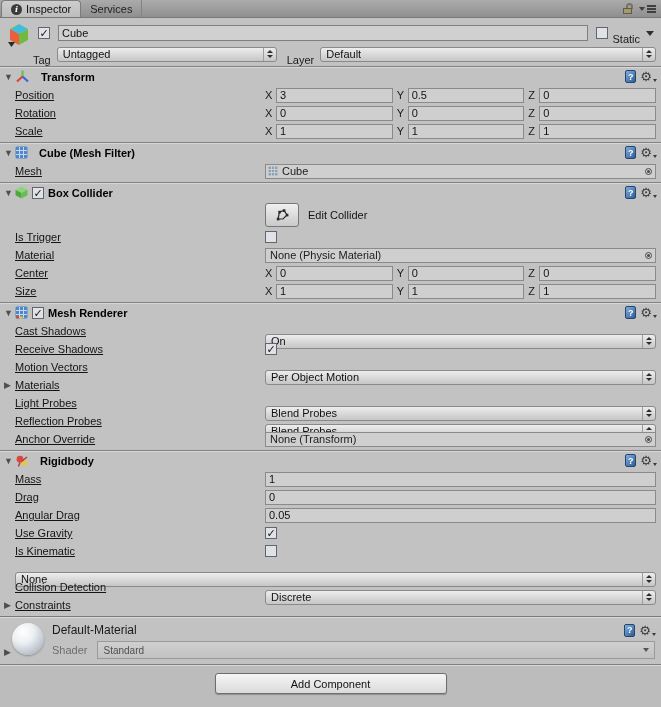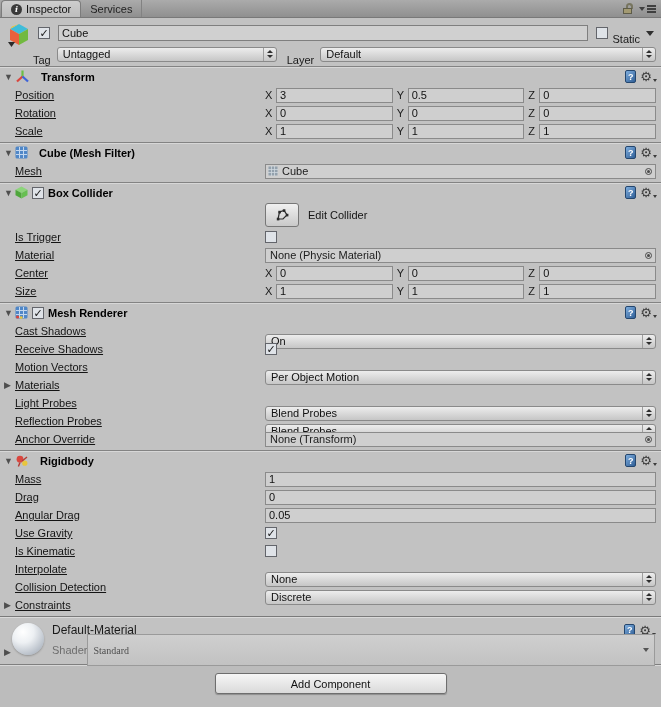--- a/index.html
+++ b/index.html
@@ -127,24 +127,24 @@
   .mat-fold { position:absolute; left:4px; bottom:7px; font-size:9px; color:#4F4F4F; cursor:default; }
   .mat-sphere {
     position:absolute; left:12px; top:6px; width:32px; height:32px; border-radius:50%;
     background: radial-gradient(circle at 34% 28%, #FFFFFF 0%, #EDF0F3 35%, #BCC3CC 72%, #97A0AB 100%);
     box-shadow: 0 1px 2px rgba(0,0,0,0.25);
   }
   .mat-body { margin-left:10px; }
   .mat-title-row { height:18px; display:flex; align-items:center; }
   .mat-title { font-weight:normal; font-size:12px; color:#1A1A1A; }
   .mat-shader-row { height:18px; display:flex; align-items:center; margin-top:2px; }
-  .shader-label { color:#6E6E6E; }
+  .shader-label { color:#6E6E6E; margin-right:10px; }
   .shader-dd {
-    flex:1; height:32px; display:flex; align-items:center; border:1px solid #9A9A9A;
-    background:linear-gradient(#CFCFCF,#C2C2C2); margin-right:1px; cursor:default;font-family:Liberation Serif, serif;
+    flex:1; height:18px; display:flex; align-items:center; border:1px solid #9A9A9A;
+    background:linear-gradient(#CFCFCF,#C2C2C2); margin-right:1px; cursor:default;
   }
   .shader-dd span { flex:1; padding:0 5px; font-size:10px; color:#4F4F4F; }
   .shader-caret { width:0;height:0;border-left:3px solid transparent;border-right:3px solid transparent;border-top:4px solid #555; margin-right:5px; }
 
   
   .footer { flex:1; border-top:1px solid #7F7F7F; box-shadow: inset 0 1px 0 #D8D8D8; background:#BCBCBC; display:flex; justify-content:center; align-items:flex-start; }
   .add-btn {
     margin-top:8px; width:232px; height:21px; border:1px solid #6E6E6E; border-radius:3px;
     background:linear-gradient(#F6F6F6,#DADADA); font-family:inherit; font-size:11px; color:#111;
     box-shadow:0 1px 1px rgba(0,0,0,0.25); cursor:default;
@@ -557,21 +557,20 @@
           <span class="checkbox checked"></span>
         </div>
     </div>
     <div class="prow">
       <div class="plabel">Is Kinematic</div>
       <div class="pvalue">
           <span class="checkbox"></span>
         </div>
     </div>
     <div class="prow">
-      <div class="plabel">Interpolate</div>
       <div class="pvalue">
         <div class="dropdown">
           <span class="dd-text">None</span>
           <span class="dd-btn">
               <i class="up"></i>
               <i class="dn"></i>
             </span>
         </div>
       </div>
     </div>

